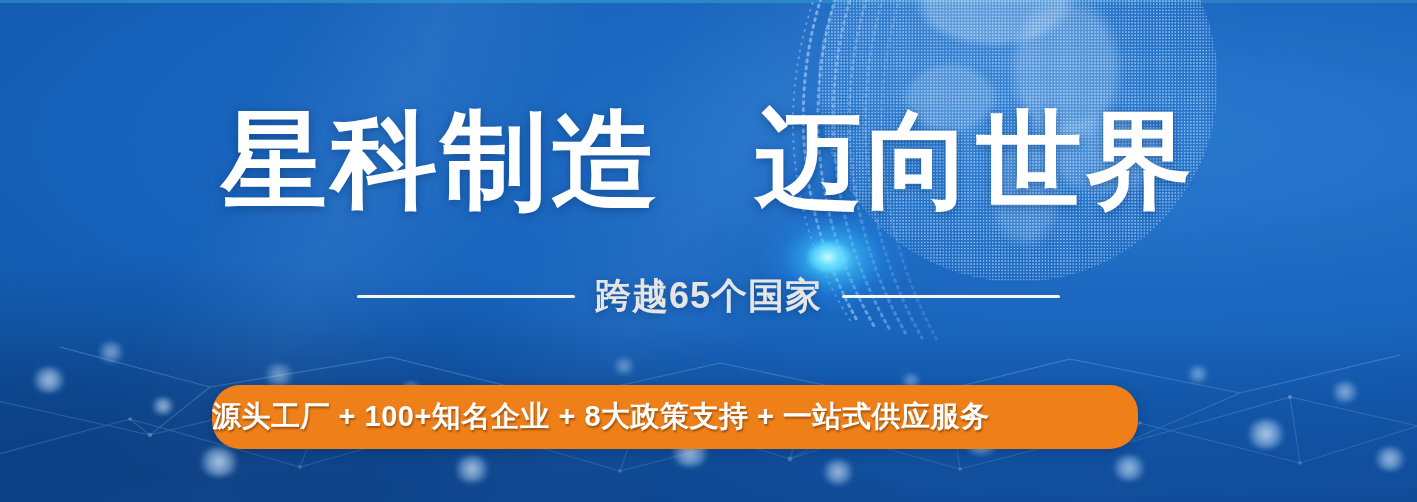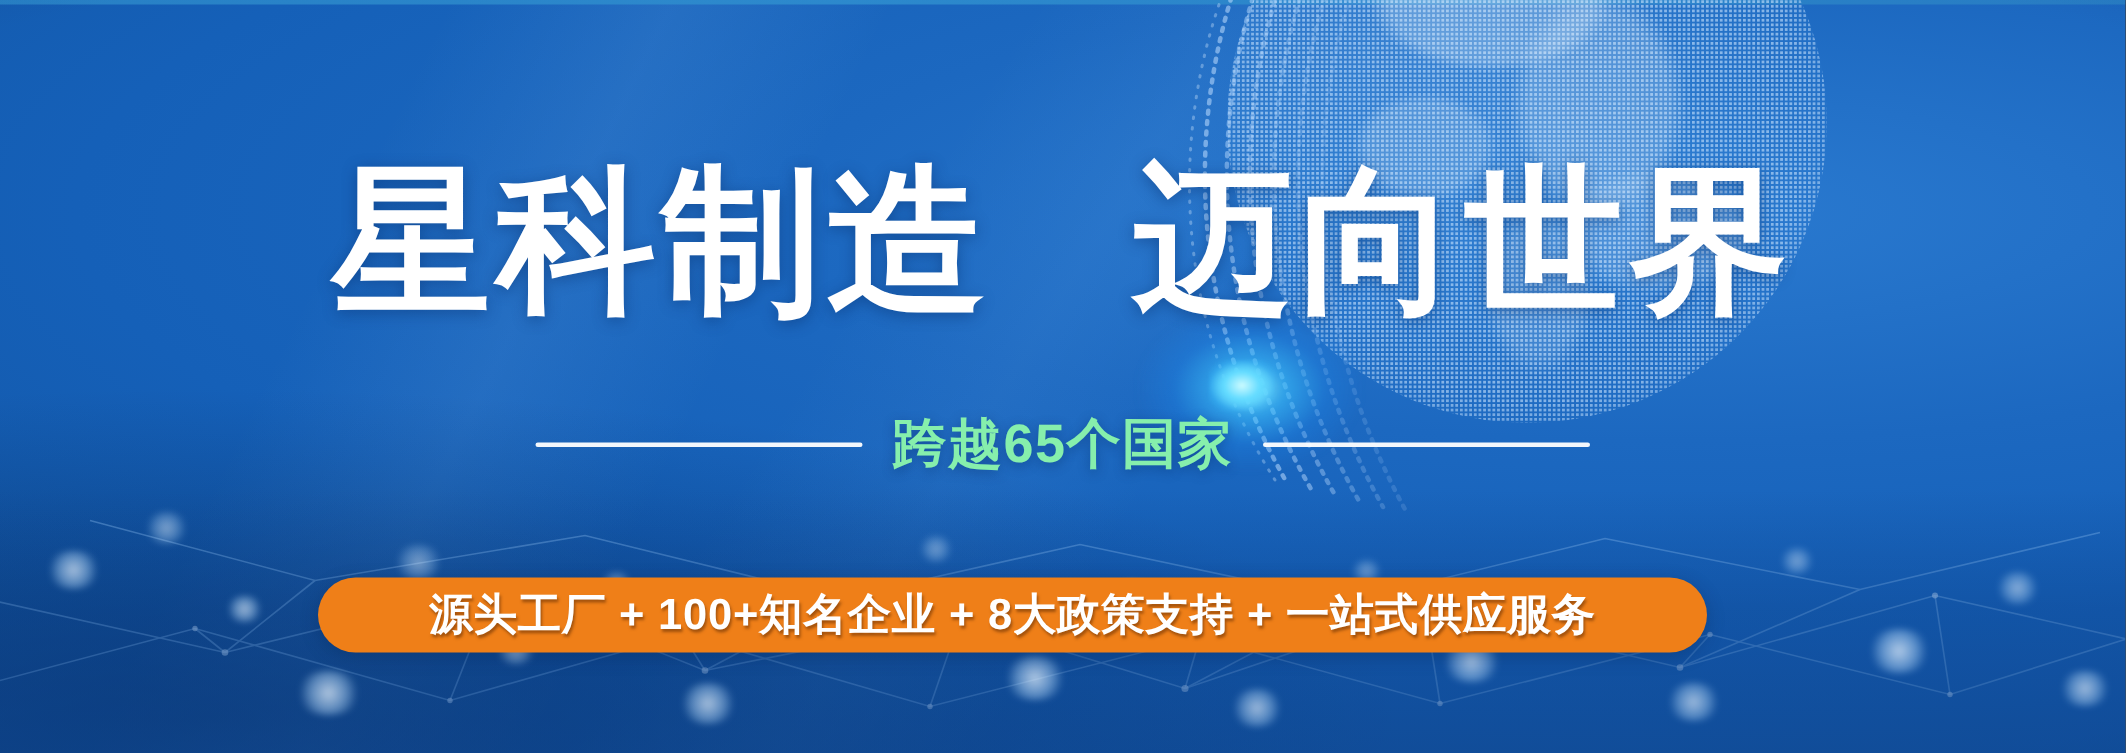--- a/index.html
+++ b/index.html
@@ -114,31 +114,31 @@
   }
   .headline .gap{display:inline-block;width:34px;}
 
   
   .subwrap{
     position:absolute;left:0;right:0;top:272px;
     display:flex;align-items:center;justify-content:center;gap:20px;
   }
   .rule{width:218px;height:3px;background:#ffffff;opacity:.95;border-radius:2px;}
   .subtitle{
-    color:#86efac;font-size:36px;font-weight:700;letter-spacing:1px;white-space:nowrap;
+    color:#e5e5e5;font-size:36px;font-weight:700;letter-spacing:1px;white-space:nowrap;
     text-shadow:0 2px 8px rgba(6,44,104,.45);
   }
 
   
   .pill{
     position:absolute;left:212px;top:385px;
-    width:926px;height:50px;
+    width:926px;height:64px;
     background:#ef7f18;
     border-radius:28px;
-    display:flex;align-items:center;justify-content:center;
+    display:flex;align-items:center;
     box-shadow:0 3px 12px rgba(4,34,78,.30);
   }
   .pill-text{
     color:#ffffff;font-size:29px;font-weight:700;letter-spacing:.5px;white-space:nowrap;
     text-shadow:1px 2px 2px rgba(96,44,4,.55);
   }
 </style>
 </head>
 <body>
 

